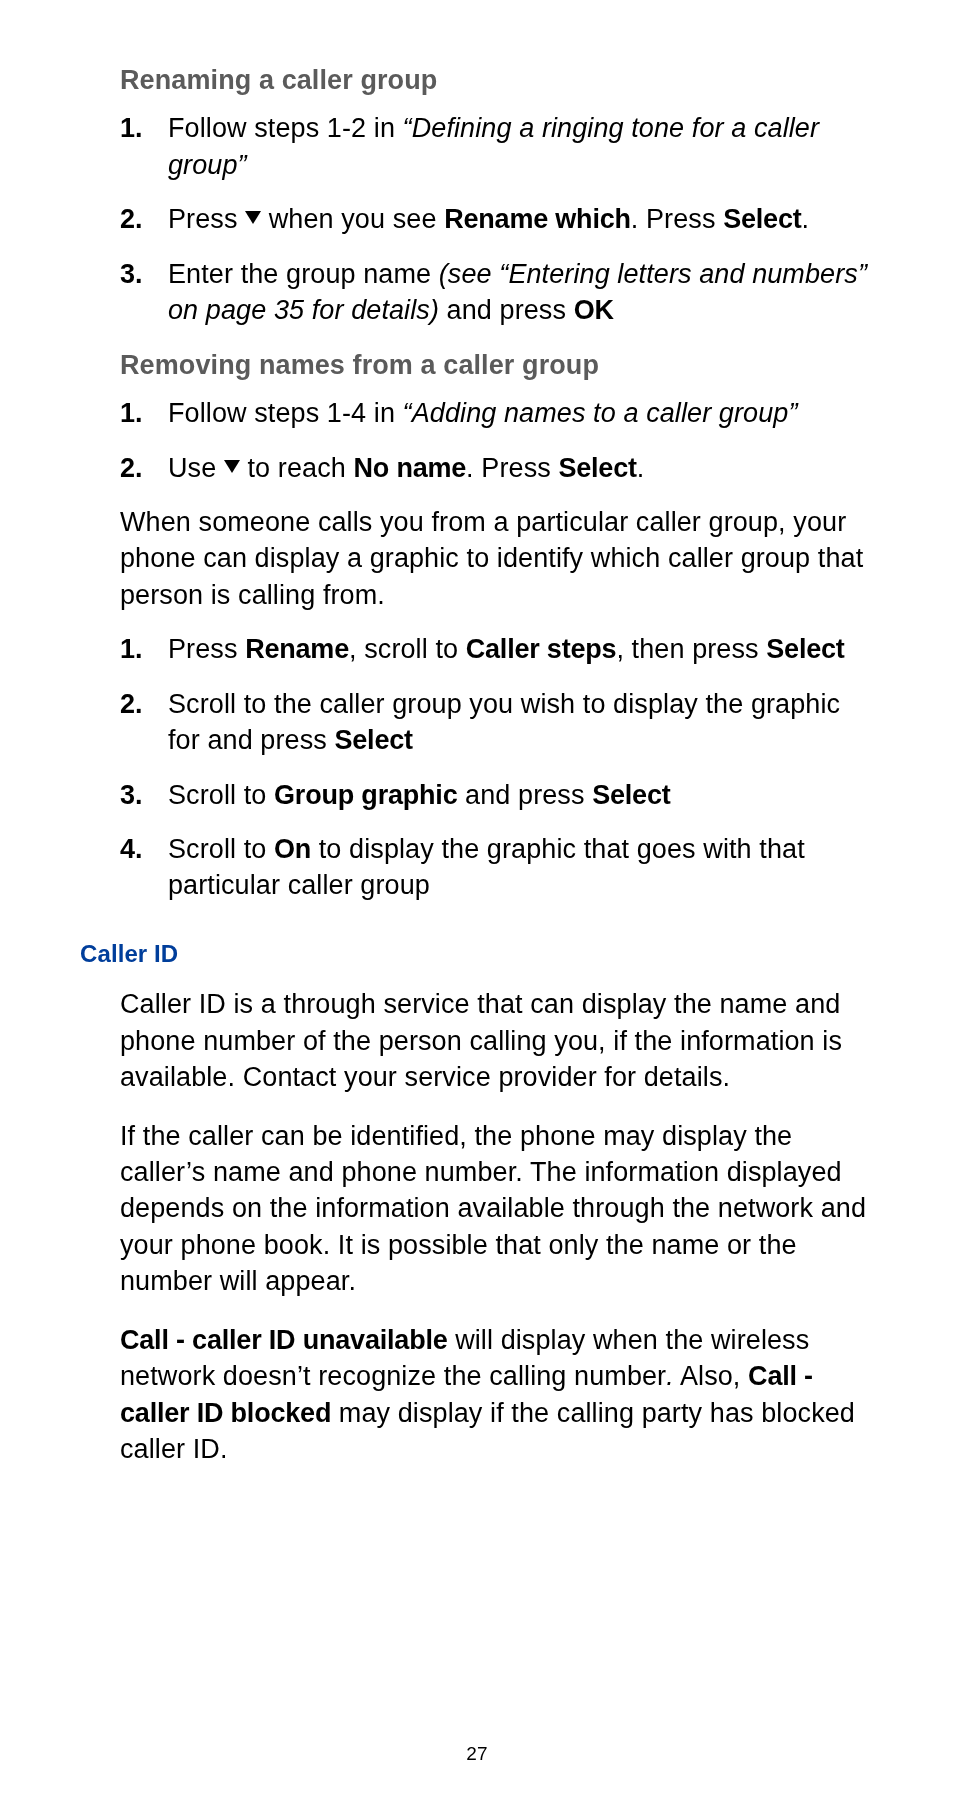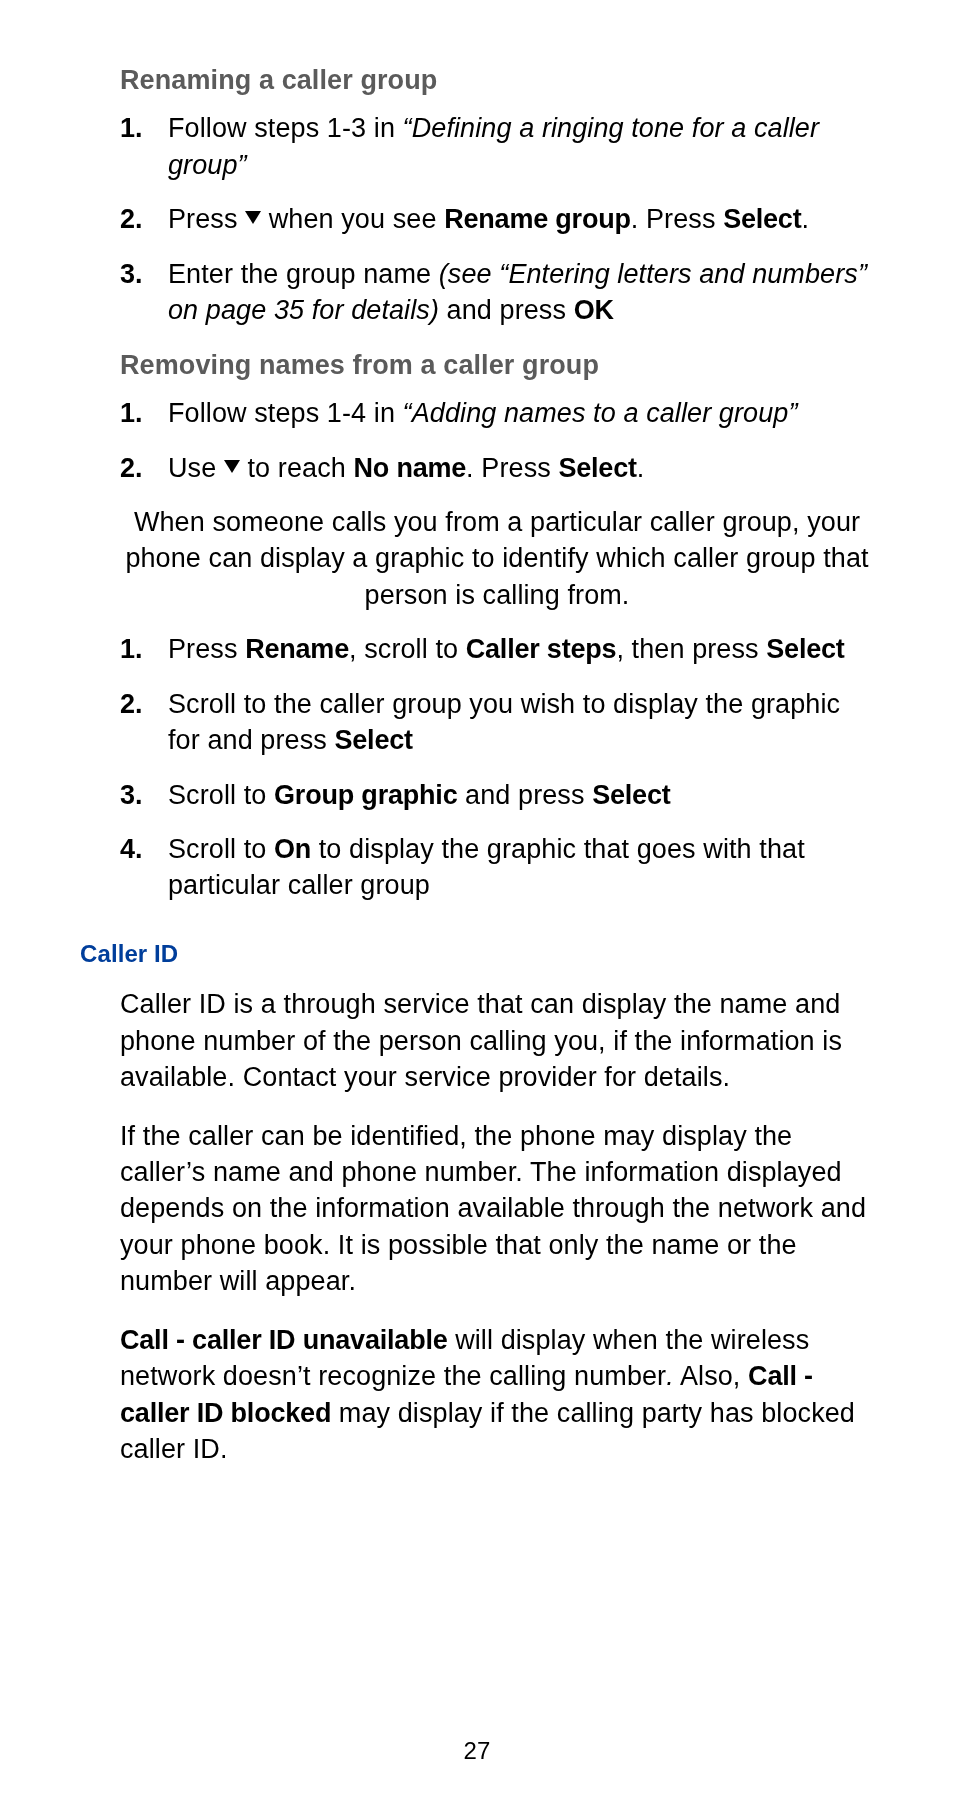--- a/index.html
+++ b/index.html
@@ -45,54 +45,53 @@
     position: absolute;
     left: 0;
     top: 0;
     font-weight: 700;
   }
   .para {
     margin: 0 0 22px 40px;
   }
   .para-tight {
     margin-bottom: 18px;
-    text-align: center;
   }
   .italic { font-style: italic; }
   .cond { font-weight: 700; letter-spacing: -0.2px; font-stretch: 92%; }
   .tri {
     display: inline-block;
     transform: translateY(-4px);
   }
   .tri svg { display: block; }
   .pagenum {
     position: absolute;
     bottom: 36px;
     left: 0;
     right: 0;
     text-align: center;
-    font-size: 24px;
+    font-size: 19px;
   }
 </style>
 </head>
 <body>
 
 <div class="page">
 
   <div class="h3">Renaming a caller group</div>
   <ol class="steps">
     <li>
       <span class="num">1.</span>
-      <span>Follow steps 1-3 in </span><span class="italic">“Defining a ringing tone for a caller group”</span>
+      <span>Follow steps 1-2 in </span><span class="italic">“Defining a ringing tone for a caller group”</span>
     </li>
     <li>
       <span class="num">2.</span>
       <span>Press </span><span class="tri"><svg width="16" height="13" viewBox="0 0 16 13">
             <polygon points="0,0 16,0 8,13" fill="#000"></polygon>
-          </svg></span><span> when you see </span><span class="cond">Rename group</span><span>. Press </span><span class="cond">Select</span><span>.</span>
+          </svg></span><span> when you see </span><span class="cond">Rename which</span><span>. Press </span><span class="cond">Select</span><span>.</span>
     </li>
     <li>
       <span class="num">3.</span>
       <span>Enter the group name </span><span class="italic">(see “Entering letters and numbers” on page 35 for details)</span><span> and press </span><span class="cond">OK</span>
     </li>
   </ol>
 
   <div class="h3">Removing names from a caller group</div>
   <ol class="steps">
     <li>

